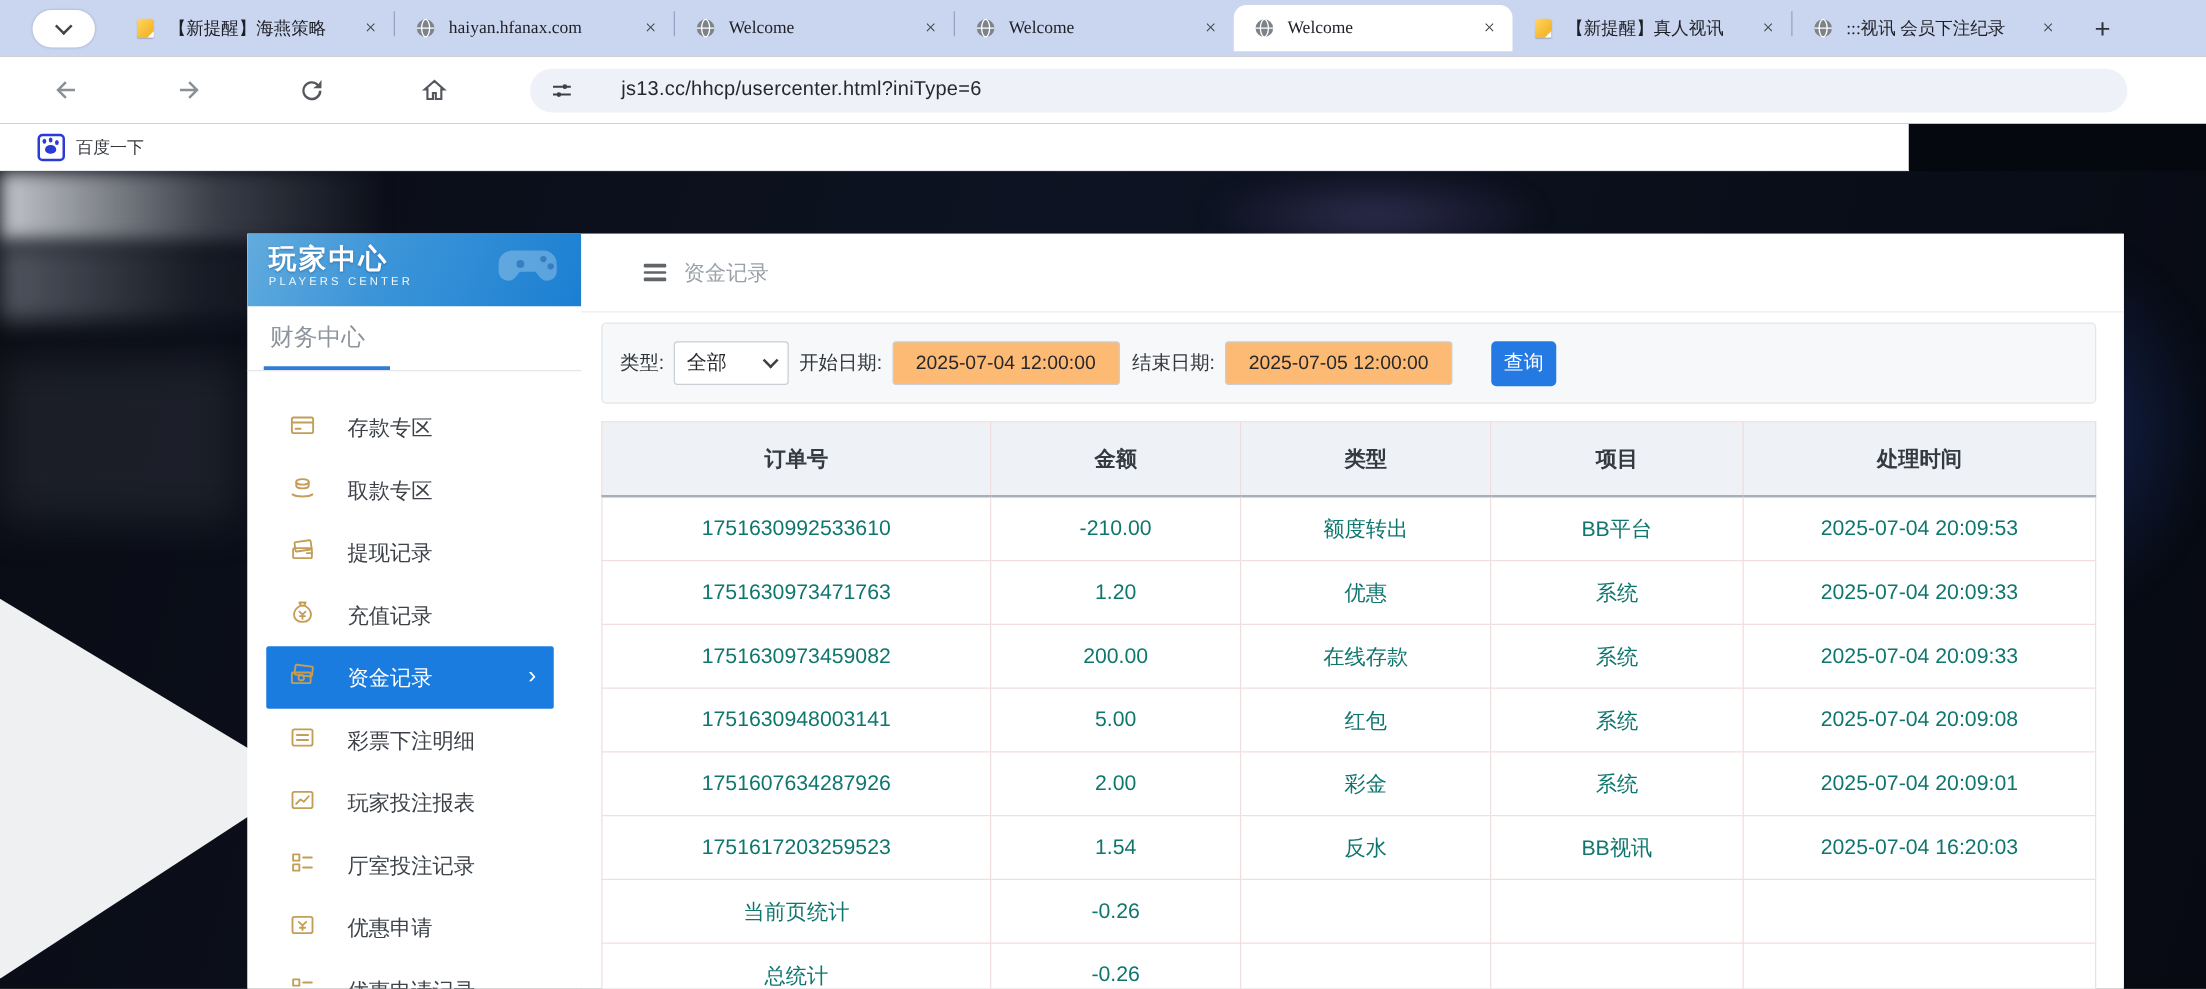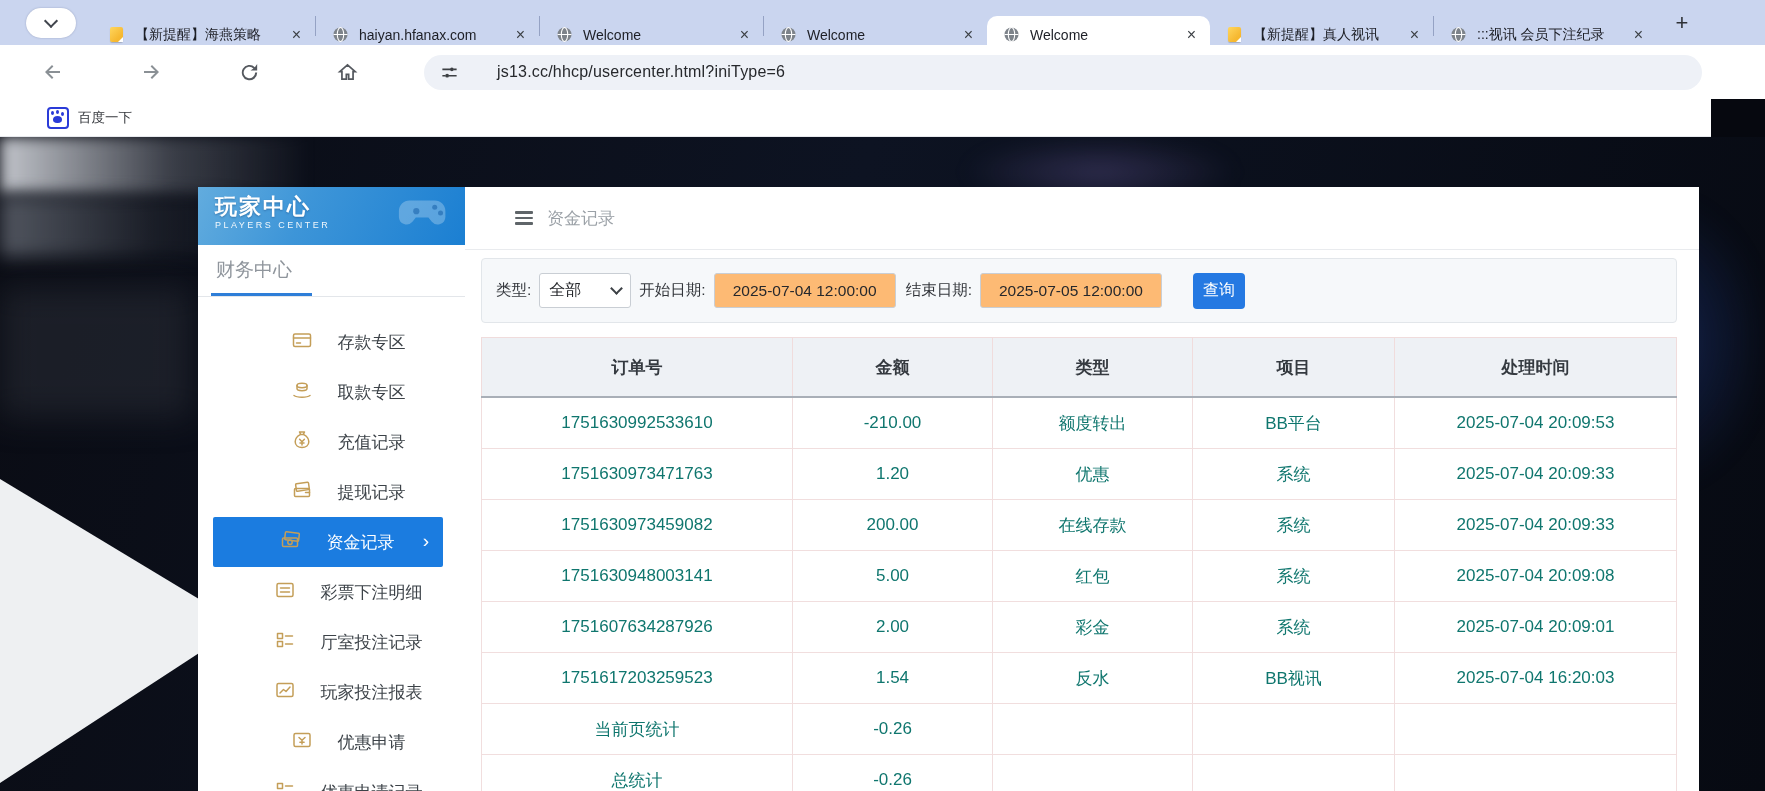--- a/index.html
+++ b/index.html
@@ -5,39 +5,39 @@
   html,body{margin:0;padding:0;}
   body{width:1765px;height:791px;overflow:hidden;background:#06080f;
        font-family:"Liberation Sans","DejaVu Sans",sans-serif;}
   .stage{position:absolute;left:0;top:0;width:1765px;height:791px;overflow:hidden;}
 
   
   .tabstrip{position:absolute;left:0;top:0;width:1765px;height:45px;background:#cad5ef;}
   .tab-search{position:absolute;left:26px;top:8px;width:50px;height:30px;border-radius:15px;
       background:#fff;display:flex;align-items:center;justify-content:center;box-shadow:0 0 2px rgba(60,70,110,.35);}
   .chev{width:8px;height:8px;border-right:2px solid #41454d;border-bottom:2px solid #41454d;transform:rotate(45deg);margin-top:-4px;}
-  .tabs{position:absolute;left:92px;top:16px;height:45px;display:flex;align-items:flex-start;}
+  .tabs{position:absolute;left:92px;top:0;height:45px;display:flex;align-items:center;font-family:Liberation Serif, serif;}
   .tab{width:223px;height:37px;display:flex;align-items:center;padding:0 12px 0 16px;box-sizing:border-box;position:relative;cursor:pointer;}
   .tab.active{background:#fff;border-radius:10px 10px 0 0;}
   .tab-sep{width:1px;height:20px;background:#95a2c4;margin-bottom:8px;}
   .favicon{width:17px;height:17px;flex:none;display:flex;align-items:center;justify-content:center;}
   .note-fav{width:13px;height:15px;border-radius:2px;background:linear-gradient(135deg,#ffd65e 0%,#f6b830 70%);position:relative;box-shadow:0 1px 1px rgba(0,0,0,.2);}
   .note-fav:after{content:"";position:absolute;right:0;bottom:0;width:0;height:0;border-left:5px solid transparent;border-bottom:5px solid #fff;}
   .tab-title{flex:1;margin-left:10px;font-size:14px;color:#1d1f26;white-space:nowrap;overflow:hidden;text-overflow:clip;}
   .tab-close{flex:none;font-size:16px;line-height:16px;color:#3c4045;margin-left:6px;padding:0 2px;border-radius:8px;}
   .newtab{position:absolute;left:1668px;top:9px;width:28px;height:28px;font-size:22px;color:#2e3136;
       display:flex;align-items:center;justify-content:center;border-radius:14px;}
   .toolbar{position:absolute;left:0;top:45px;width:1765px;height:54px;background:#fff;display:flex;align-items:center;}
   .navbtns{display:flex;align-items:center;gap:72px;padding-left:40px;}
   .navbtn{width:26px;height:26px;display:flex;align-items:center;justify-content:center;}
   .omnibox{margin-left:64px;height:35px;flex:1;margin-right:63px;background:#eef1f7;border-radius:18px;
       display:flex;align-items:center;padding:0 16px;}
   .omni-url{margin-left:38px;font-size:16px;color:#26282c;letter-spacing:.2px;}
-  .bookmarks{position:absolute;left:0;top:99px;width:1711px;height:38px;background:#fff;display:flex;align-items:center;
-      border-bottom:1px solid #e7e9ed;box-sizing:border-box;padding-left:47px;}
+  .bookmarks{position:absolute;left:0;top:99px;width:1527px;height:38px;background:#fff;display:flex;align-items:center;
+      border-bottom:1px solid #e7e9ed;box-sizing:border-box;padding-left:30px;}
   .baidu-ic{width:22px;height:22px;border:2px solid #2a3bd8;border-radius:4px;box-sizing:border-box;position:relative;background:#fff;}
   .baidu-ic:before{content:"";position:absolute;left:4px;top:7px;width:9px;height:7px;border-radius:50% 50% 45% 45%;background:#2a3bd8;}
   .baidu-ic:after{content:"";position:absolute;left:2px;top:2px;width:3px;height:4px;border-radius:50%;background:#2a3bd8;
       box-shadow:5px -1px 0 #2a3bd8,10px 1px 0 #2a3bd8;}
   .bm-label{margin-left:9px;font-size:13.5px;color:#33363b;}
 
   
   .pagebg{position:absolute;left:0;top:137px;width:1765px;height:654px;
       background:linear-gradient(105deg,#0a0c14 0%,#0d1322 45%,#070a12 100%);overflow:hidden;}
   .streak1{position:absolute;left:0;top:0;width:310px;height:56px;
@@ -57,21 +57,21 @@
   .sidebar{width:267px;flex:none;background:#fff;position:relative;}
   .sb-head{height:58px;background:linear-gradient(115deg,#62acde 0%,#3d95d8 40%,#1b7fd2 100%);
       position:relative;overflow:hidden;padding:8px 0 0 17px;box-sizing:border-box;}
   .sb-title{color:#fff;font-size:22px;font-weight:bold;letter-spacing:2px;line-height:24px;text-shadow:0 1px 2px rgba(0,40,90,.35);}
   .sb-sub{color:rgba(255,255,255,.92);font-size:9px;letter-spacing:2.5px;margin-top:1px;}
   .sb-gamepad{position:absolute;right:8px;top:7px;opacity:.85;}
   .sb-section{margin:12px 0 0 18px;font-size:19px;color:#8f959c;}
   .sb-rule{margin-top:10px;position:relative;height:3px;border-bottom:1px solid #e3e6ea;}
   .sb-rule .blue{position:absolute;left:13px;top:0;width:101px;height:3px;background:#2e7ed8;}
   .menu{margin-top:20px;}
-  .menu-item{height:50px;display:flex;align-items:center;padding-left:33px;box-sizing:border-box;position:relative;cursor:pointer;justify-content:center;}
+  .menu-item{height:50px;display:flex;align-items:center;padding-left:33px;box-sizing:border-box;position:relative;cursor:pointer;}
   .menu-item .mi-label{margin-left:25px;font-size:17px;color:#3c4248;}
   .menu-item.active{background:#1b7ce0;margin:0 22px 0 15px;padding-left:18px;border-radius:2px;}
   .menu-item.active .mi-label{color:#fff;}
   .mi-chev{position:absolute;right:14px;color:#fff;font-size:19px;line-height:19px;top:14px;display:none;}
   .menu-item.active .mi-chev{display:block;}
 
   .main{flex:1;background:#fff;position:relative;overflow:hidden;}
   .page-head{height:63px;display:flex;align-items:center;padding-left:50px;border-bottom:1px solid #e9ebee;box-sizing:border-box;}
   .burger{width:18px;display:flex;flex-direction:column;gap:3px;}
   .burger span{display:block;height:2.5px;background:#5f6569;border-radius:1px;}
@@ -268,64 +268,64 @@
           <div class="menu-item">
             <span class="mi-icon"><svg width="22" height="22" viewBox="0 0 22 22" fill="none" stroke="#c49e58" stroke-width="1.5" stroke-linecap="round" stroke-linejoin="round">
                 <ellipse cx="11" cy="6.5" rx="5" ry="2.2"></ellipse>
                 <path d="M6 6.5v3c0 1.2 2.2 2.2 5 2.2s5-1 5-2.2v-3"></path>
                 <path d="M3 16.5c3 2.2 13 2.2 16 0"></path>
               </svg></span>
             <span class="mi-label">取款专区</span>
           </div>
           <div class="menu-item">
             <span class="mi-icon"><svg width="22" height="22" viewBox="0 0 22 22" fill="none" stroke="#c49e58" stroke-width="1.5" stroke-linecap="round" stroke-linejoin="round">
+                <rect x="5" y="4" width="13" height="7.5" rx="1" transform="rotate(-8 11 8)"></rect>
+                <rect x="3.5" y="9.5" width="15" height="8" rx="1"></rect>
+                <path d="M14.5 13.5h4"></path>
+              </svg></span>
+            <span class="mi-label">提现记录</span>
+          </div>
+          <div class="menu-item">
+            <span class="mi-icon"><svg width="22" height="22" viewBox="0 0 22 22" fill="none" stroke="#c49e58" stroke-width="1.5" stroke-linecap="round" stroke-linejoin="round">
                 <path d="M8.5 3h5l-1.3 2.6h-2.4z"></path>
                 <path d="M9.2 5.6C6 7.3 4.2 9.9 4.2 12.8c0 3.4 2.9 5.7 6.8 5.7s6.8-2.3 6.8-5.7c0-2.9-1.8-5.5-5-7.2"></path>
                 <path d="M8.6 10.3l2.4 2.4 2.4-2.4M11 12.7v3.4M9 13.9h4"></path>
               </svg></span>
             <span class="mi-label">充值记录</span>
           </div>
-          <div class="menu-item">
-            <span class="mi-icon"><svg width="22" height="22" viewBox="0 0 22 22" fill="none" stroke="#c49e58" stroke-width="1.5" stroke-linecap="round" stroke-linejoin="round">
-                <rect x="5" y="4" width="13" height="7.5" rx="1" transform="rotate(-8 11 8)"></rect>
-                <rect x="3.5" y="9.5" width="15" height="8" rx="1"></rect>
-                <path d="M14.5 13.5h4"></path>
-              </svg></span>
-            <span class="mi-label">提现记录</span>
-          </div>
           <div class="menu-item active">
             <span class="mi-icon"><svg width="22" height="22" viewBox="0 0 22 22" fill="none" stroke="#c49e58" stroke-width="1.5" stroke-linecap="round" stroke-linejoin="round">
                 <rect x="5" y="3.5" width="14" height="8" rx="1" transform="rotate(7 12 7.5)"></rect>
                 <rect x="2.5" y="9" width="15" height="8.5" rx="1"></rect>
                 <circle cx="10" cy="13.2" r="2.2"></circle>
               </svg></span>
             <span class="mi-label">资金记录</span>
             <span class="mi-chev">›</span>
           </div>
           <div class="menu-item">
             <span class="mi-icon"><svg width="22" height="22" viewBox="0 0 22 22" fill="none" stroke="#c49e58" stroke-width="1.5" stroke-linecap="round" stroke-linejoin="round">
                 <rect x="3" y="4.5" width="16" height="13" rx="1.5"></rect>
                 <path d="M6.5 9h9M6.5 13h9"></path>
               </svg></span>
             <span class="mi-label">彩票下注明细</span>
           </div>
           <div class="menu-item">
             <span class="mi-icon"><svg width="22" height="22" viewBox="0 0 22 22" fill="none" stroke="#c49e58" stroke-width="1.5" stroke-linecap="round" stroke-linejoin="round">
+                <rect x="3" y="4.5" width="16" height="13" rx="1.5"></rect>
+                <path d="M6 14l3.5-3.5 2.5 2 4-4.5"></path>
+              </svg></span>
+            <span class="mi-label">玩家投注报表</span>
+          </div>
+          <div class="menu-item">
+            <span class="mi-icon"><svg width="22" height="22" viewBox="0 0 22 22" fill="none" stroke="#c49e58" stroke-width="1.5" stroke-linecap="round" stroke-linejoin="round">
                 <rect x="3.5" y="4.5" width="5" height="5"></rect>
                 <rect x="3.5" y="12.5" width="5" height="5"></rect>
                 <path d="M11.5 7h7M11.5 15h7"></path>
               </svg></span>
             <span class="mi-label">厅室投注记录</span>
-          </div>
-          <div class="menu-item">
-            <span class="mi-icon"><svg width="22" height="22" viewBox="0 0 22 22" fill="none" stroke="#c49e58" stroke-width="1.5" stroke-linecap="round" stroke-linejoin="round">
-                <rect x="3" y="4.5" width="16" height="13" rx="1.5"></rect>
-                <path d="M6 14l3.5-3.5 2.5 2 4-4.5"></path>
-              </svg></span>
-            <span class="mi-label">玩家投注报表</span>
           </div>
           <div class="menu-item">
             <span class="mi-icon"><svg width="22" height="22" viewBox="0 0 22 22" fill="none" stroke="#c49e58" stroke-width="1.5" stroke-linecap="round" stroke-linejoin="round">
                 <rect x="3" y="4.5" width="16" height="13" rx="1.5"></rect>
                 <path d="M8 8.5l3 2.8 3-2.8M11 11.3V15M8.9 13.2h4.2"></path>
               </svg></span>
             <span class="mi-label">优惠申请</span>
           </div>
           <div class="menu-item">
             <span class="mi-icon"><svg width="22" height="22" viewBox="0 0 22 22" fill="none" stroke="#c49e58" stroke-width="1.5" stroke-linecap="round" stroke-linejoin="round">

